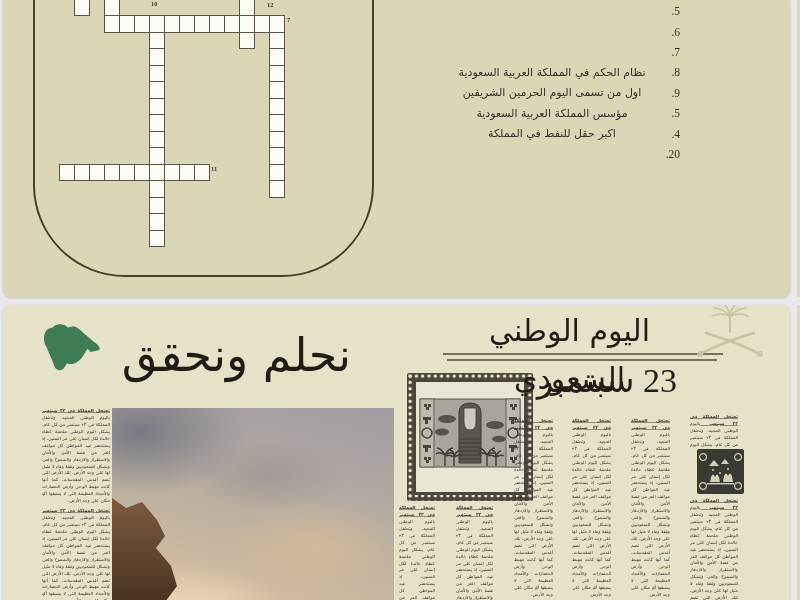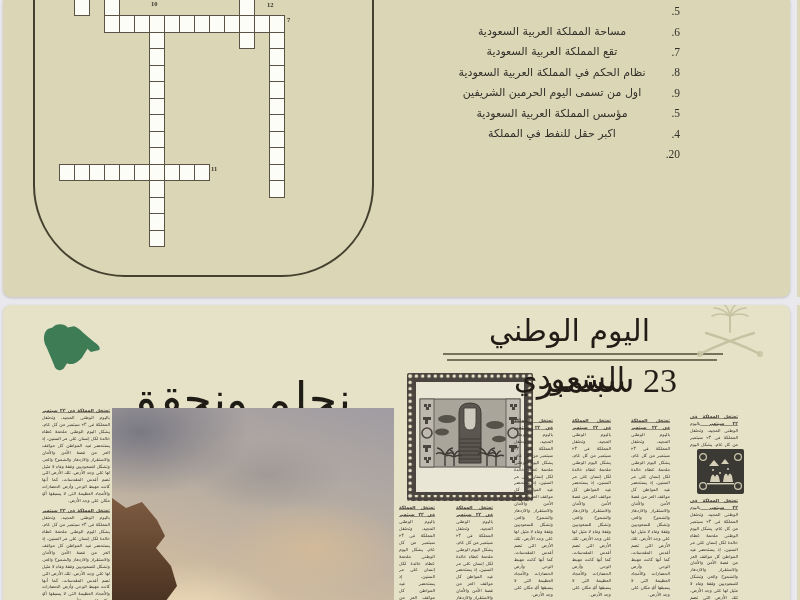--- a/index.html
+++ b/index.html
@@ -33,21 +33,20 @@
   .clue{display:flex;height:20.4px;align-items:center;color:#33302a;}
   .clue-num{width:26px;font-size:11.5px;font-family:"Liberation Serif","DejaVu Sans",serif;flex:none;}
   .clue-text{flex:1;text-align:center;font-size:11px;white-space:nowrap;}
 
   
   .map-icon{position:absolute;left:35px;top:17px;width:66px;height:52px;}
   .headline{
     position:absolute;left:102px;top:0px;width:263px;height:100px;
     font-size:46px;color:#1f1b15;text-align:center;direction:rtl;line-height:100px;
     letter-spacing:-1px;
-    margin-top:44px;
   }
   .photo{
     position:absolute;left:109px;top:103px;width:282px;height:240px;overflow:hidden;
     background:
       radial-gradient(60% 45% at 28% 92%, rgba(246,228,190,.95), rgba(246,228,190,0) 62%),
       radial-gradient(45% 28% at 72% 58%, rgba(216,188,150,.75), rgba(216,188,150,0) 70%),
       radial-gradient(55% 38% at 10% 10%, rgba(116,116,128,.9), rgba(116,116,128,0) 70%),
       radial-gradient(40% 22% at 55% 28%, rgba(148,141,140,.55), rgba(148,141,140,0) 70%),
       linear-gradient(195deg,#a09ca2 0%,#b4aba2 35%,#cdbaa0 68%,#e2cfb1 100%);
   }
@@ -151,25 +150,23 @@
       <span class="cw-label" style="left: 264px; top: 2px;">12</span>
       <span class="cw-label" style="left: 284px; top: 17px;">7</span>
       <span class="cw-label" style="left: 208px; top: 166px;">11</span>
     </div>
   <div class="clue-list">
       <div class="clue">
         <span class="clue-num">5.</span>
       </div>
       <div class="clue">
         <span class="clue-num">6.</span>
-        <span class="clue-text">مساحة المملكة العربية السعودية</span>
       </div>
       <div class="clue">
         <span class="clue-num">7.</span>
-        <span class="clue-text">تقع المملكة العربية السعودية</span>
       </div>
       <div class="clue">
         <span class="clue-num">8.</span>
         <span class="clue-text">نظام الحكم في المملكة العربية السعودية</span>
       </div>
       <div class="clue">
         <span class="clue-num">9.</span>
         <span class="clue-text">اول من تسمى اليوم الحرمين الشريفين</span>
       </div>
       <div class="clue">

